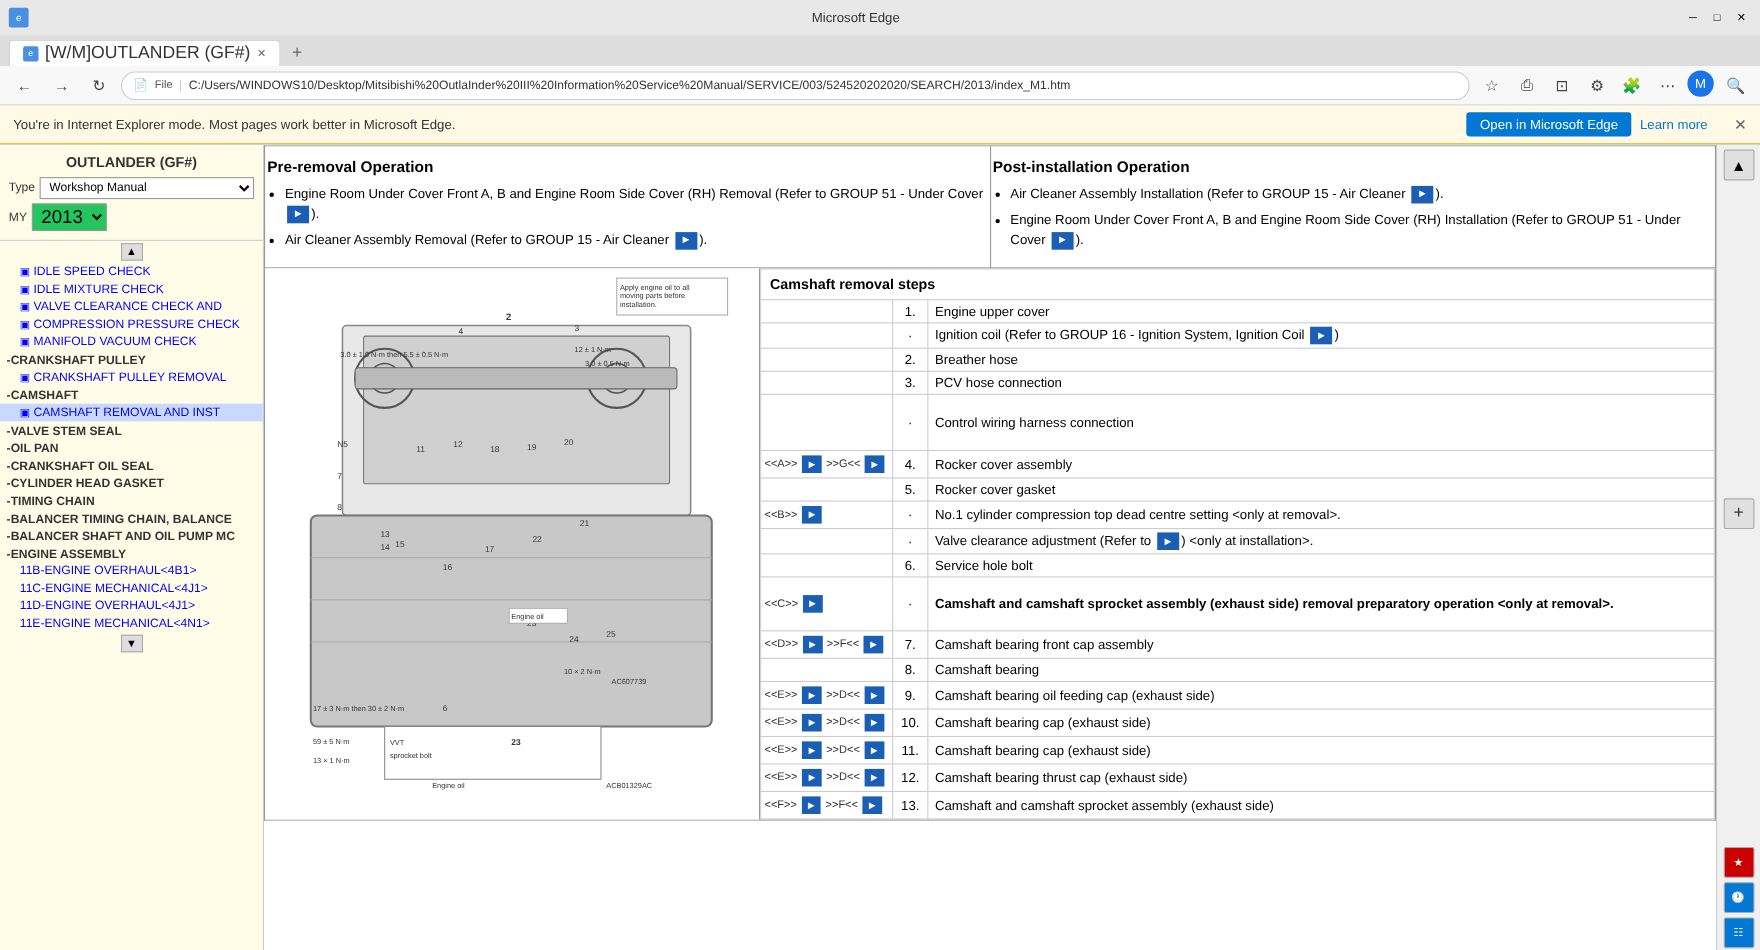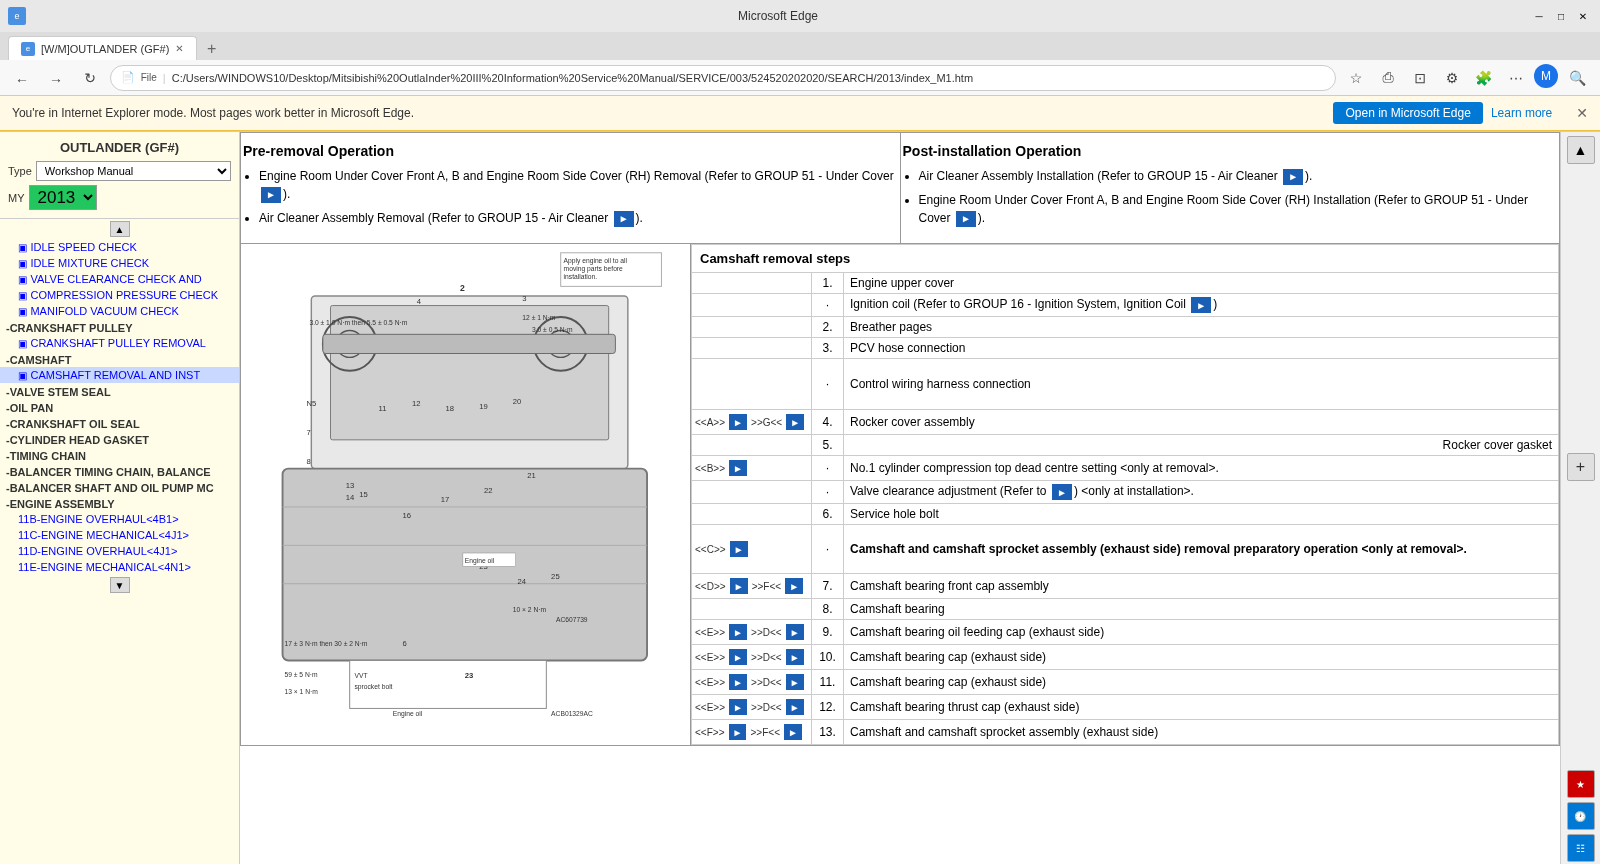--- a/index.html
+++ b/index.html
@@ -104,21 +104,21 @@
     <div class="window-controls">
       <button class="win-btn">─</button>
       <button class="win-btn">□</button>
       <button class="win-btn">✕</button>
     </div>
   </div>
 
   <div class="tab-bar">
     <div class="tab">
       <div class="tab-favicon">e</div>
-      <span style="font-size:11px;color:#333;">[W/M]OUTLANDER (GF#)</span>
+      <span style="font-size:16px;color:#333;">[W/M]OUTLANDER (GF#)</span>
       <span class="tab-close">✕</span>
     </div>
     <div class="new-tab-btn">+</div>
   </div>
 
   <div class="nav-bar">
     <button class="nav-btn">←</button>
     <button class="nav-btn">→</button>
     <button class="nav-btn">↻</button>
     <div class="address-bar">
@@ -364,21 +364,21 @@
                 <td style="width:120px;border:1px solid #ccc;padding:3px;"></td>
                 <td style="width:32px;text-align:center;border:1px solid #ccc;padding:2px;">·</td>
                 <td style="border:1px solid #ccc;padding:3px 6px;">
                   Ignition coil (Refer to GROUP 16 - Ignition System, Ignition Coil <span class="arrow-link">►</span>)
                 </td>
               </tr>
 
               <tr>
                 <td style="width:120px;border:1px solid #ccc;padding:3px;"></td>
                 <td style="width:32px;text-align:center;border:1px solid #ccc;padding:2px;">2.</td>
-                <td style="border:1px solid #ccc;padding:3px 6px;">Breather pages</td>
+                <td style="border:1px solid #ccc;padding:3px 6px;">Breather hose</td>
               </tr>
 
               <tr>
                 <td style="width:120px;border:1px solid #ccc;padding:3px;"></td>
                 <td style="width:32px;text-align:center;border:1px solid #ccc;padding:2px;">3.</td>
                 <td style="border:1px solid #ccc;padding:3px 6px;">PCV hose connection</td>
               </tr>
 
               <tr>
                 <td style="width:120px;border:1px solid #ccc;padding:3px;"></td>
@@ -393,21 +393,21 @@
                   <span class="step-text"> &gt;&gt;G&lt;&lt;</span>
                   <span class="step-btn">►</span>
                 </td>
                 <td style="width:32px;text-align:center;border:1px solid #ccc;padding:2px;">4.</td>
                 <td style="border:1px solid #ccc;padding:3px 6px;">Rocker cover assembly</td>
               </tr>
 
               <tr>
                 <td style="width:120px;border:1px solid #ccc;padding:3px;"></td>
                 <td style="width:32px;text-align:center;border:1px solid #ccc;padding:2px;">5.</td>
-                <td style="border:1px solid #ccc;padding:3px 6px;text-align:right;">Rocker cover gasket</td>
+                <td style="border:1px solid #ccc;padding:3px 6px;">Rocker cover gasket</td>
               </tr>
 
               <tr>
                 <td style="width:120px;border:1px solid #ccc;padding:3px;font-size:11px;">
                   <span class="step-text">&lt;&lt;B&gt;&gt;</span>
                   <span class="step-btn">►</span>
                 </td>
                 <td style="width:32px;text-align:center;border:1px solid #ccc;padding:2px;">·</td>
                 <td style="border:1px solid #ccc;padding:3px 6px;">No.1 cylinder compression top dead centre setting &lt;only at removal&gt;.</td>
               </tr>

